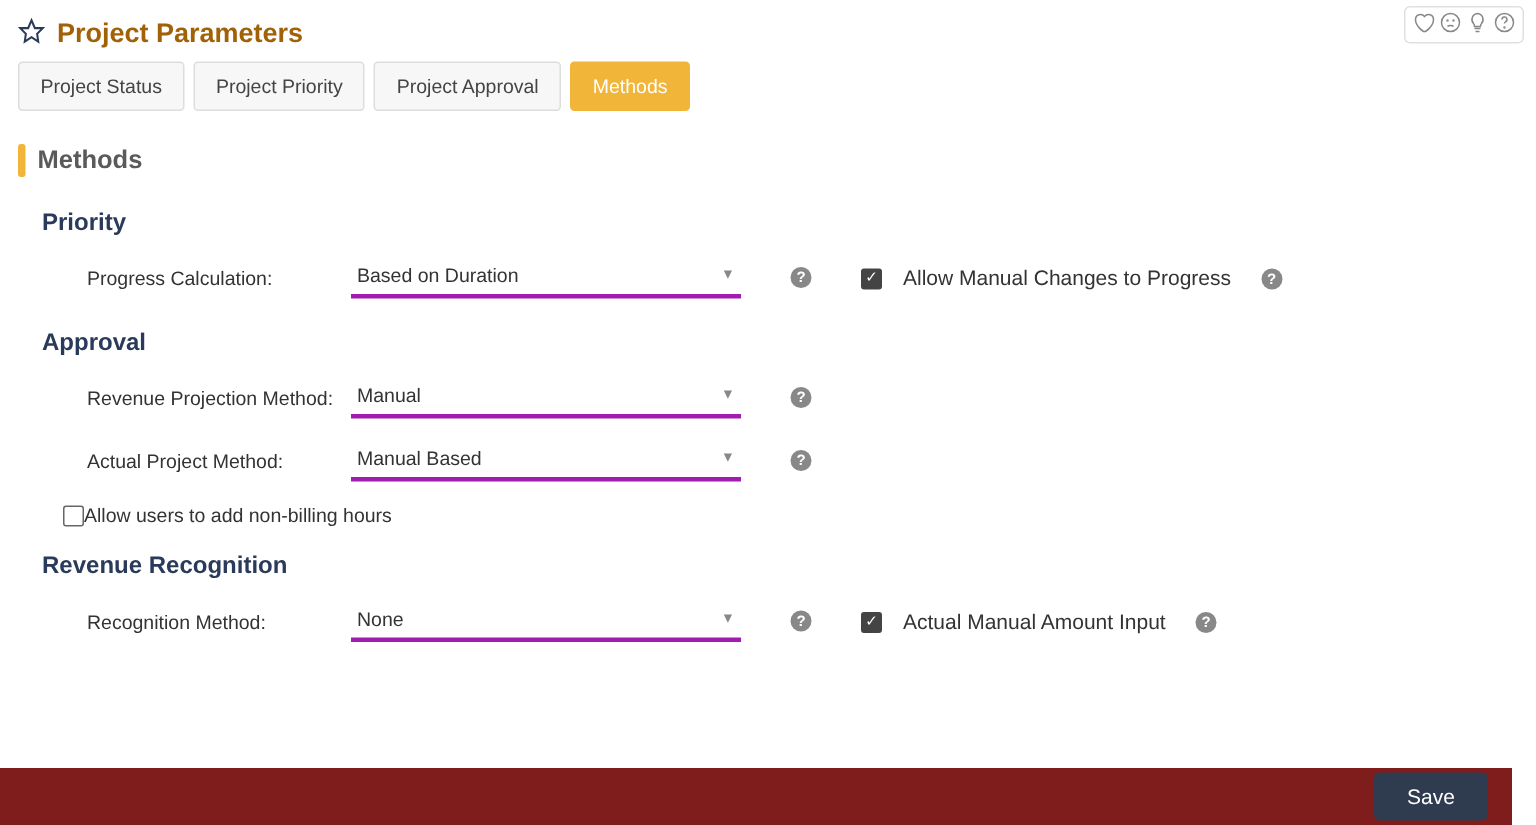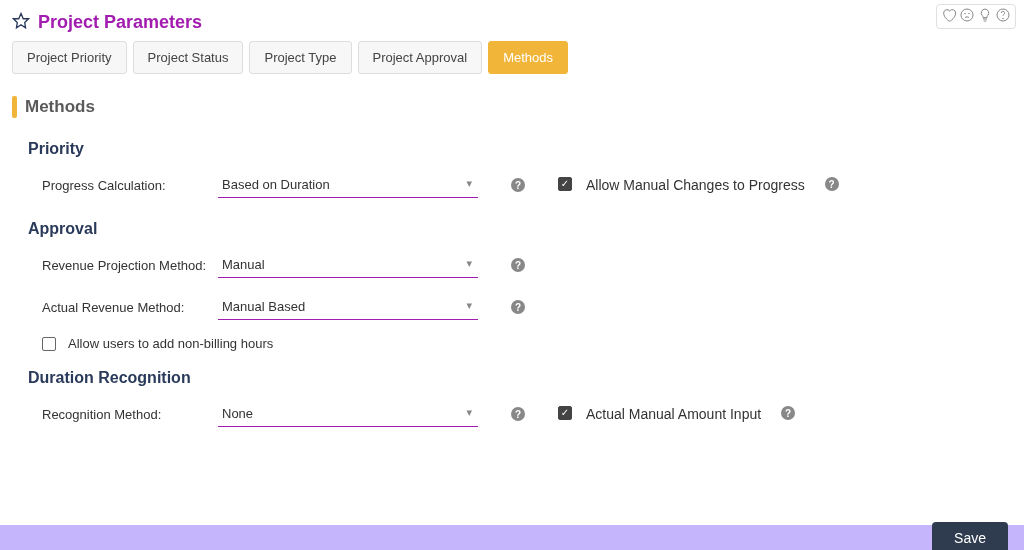--- a/index.html
+++ b/index.html
@@ -24,21 +24,21 @@
     border-radius: 4px;
   }
   .top-icons svg { width: 16px; height: 16px; stroke: #888; fill: none; stroke-width: 1.5; }
   .header {
     display: flex;
     align-items: center;
     gap: 8px;
     padding: 12px 12px 8px 12px;
   }
   .header svg { width: 18px; height: 18px; stroke: #2a3a5a; fill: none; stroke-width: 1.8; }
-  .header h1 { font-size: 18px; color: #a21caf; font-weight: 600; }
+  .header h1 { font-size: 18px; color: #a16207; font-weight: 600; }
   .tabs {
     display: flex;
     gap: 6px;
     padding: 0 12px;
   }
   .tab {
     padding: 8px 14px;
     background: #f7f7f7;
     border: 1px solid #ddd;
     border-radius: 3px;
@@ -74,28 +74,29 @@
   .form-row {
     display: flex;
     align-items: center;
     margin: 8px 0 8px 14px;
     min-height: 34px;
   }
   .label-col {
     width: 176px;
     font-size: 13px;
     color: #333;
+    margin-left: 16px;
   }
   .select-col {
     width: 260px;
     position: relative;
   }
   .fake-select {
     border: none;
-    border-bottom: 1px solid #a21caf;
+    border-bottom: 3px solid #a21caf;
     padding: 5px 22px 5px 4px;
     font-size: 13px;
     color: #333;
     cursor: pointer;
     position: relative;
     background: #fff;
   }
   .fake-select::after {
     content: "▾";
     position: absolute;
@@ -117,21 +118,21 @@
     color: #fff;
     font-size: 10px;
     font-weight: bold;
     display: inline-flex;
     align-items: center;
     justify-content: center;
     cursor: pointer;
   }
   .check-col {
     display: flex;
-    align-items: flex-start;
+    align-items: flex-end;
     gap: 14px;
   }
   .checkbox {
     width: 14px;
     height: 14px;
     border: 1px solid #666;
     border-radius: 2px;
     display: inline-flex;
     align-items: center;
     justify-content: center;
@@ -145,31 +146,31 @@
   }
   .checkbox.checked::after {
     content: "✓";
     color: #fff;
     font-size: 10px;
     line-height: 1;
   }
   .inline-check-row {
     display: flex;
     align-items: center;
-    gap: 12px;
+    gap: 0;
     margin: 12px 0 6px 14px;
     font-size: 13px;
   }
   .footer {
     position: absolute;
     bottom: 0;
     left: 0;
-    right: 0;
-    height: 25px;
-    background: #c4b5fd;
+    right: 16px;
+    height: 38px;
+    background: #7f1d1d;
     display: flex;
     align-items: center;
     justify-content: flex-end;
     padding: 0 16px;
   }
   .save-btn {
     background: #2f3c50;
     color: #fff;
     border: none;
     border-radius: 4px;
@@ -204,23 +205,22 @@
 <div class="header">
   <span>
     <svg viewBox="0 0 24 24">
         <polygon points="12 2 15 9 22 9 17 14 18 21 12 17 6 21 7 14 2 9 9 9"></polygon>
       </svg>
   </span>
   <h1>Project Parameters</h1>
 </div>
 
 <div class="tabs">
+  <div class="tab">Project Status</div>
   <div class="tab">Project Priority</div>
-  <div class="tab">Project Status</div>
-  <div class="tab">Project Type</div>
   <div class="tab">Project Approval</div>
   <div class="tab active">Methods</div>
 </div>
 
 <div class="section-header">
   <div class="bar"></div>
   <h2>Methods</h2>
 </div>
 
 <div class="content">
@@ -245,34 +245,34 @@
   <div class="form-row">
     <div class="label-col">Revenue Projection Method:</div>
     <div class="select-col">
       <div class="fake-select">Manual</div>
     </div>
     <div class="help-col">
         <span class="help-icon">?</span>
       </div>
   </div>
   <div class="form-row">
-    <div class="label-col">Actual Revenue Method:</div>
+    <div class="label-col">Actual Project Method:</div>
     <div class="select-col">
       <div class="fake-select">Manual Based</div>
     </div>
     <div class="help-col">
         <span class="help-icon">?</span>
       </div>
   </div>
   <div class="inline-check-row">
     <span class="checkbox"></span>
     <span>Allow users to add non-billing hours</span>
   </div>
 
-  <div class="group-title">Duration Recognition</div>
+  <div class="group-title">Revenue Recognition</div>
   <div class="form-row">
     <div class="label-col">Recognition Method:</div>
     <div class="select-col">
       <div class="fake-select">None</div>
     </div>
     <div class="help-col">
         <span class="help-icon">?</span>
       </div>
     <div class="check-col">
       <span class="checkbox checked"></span>

